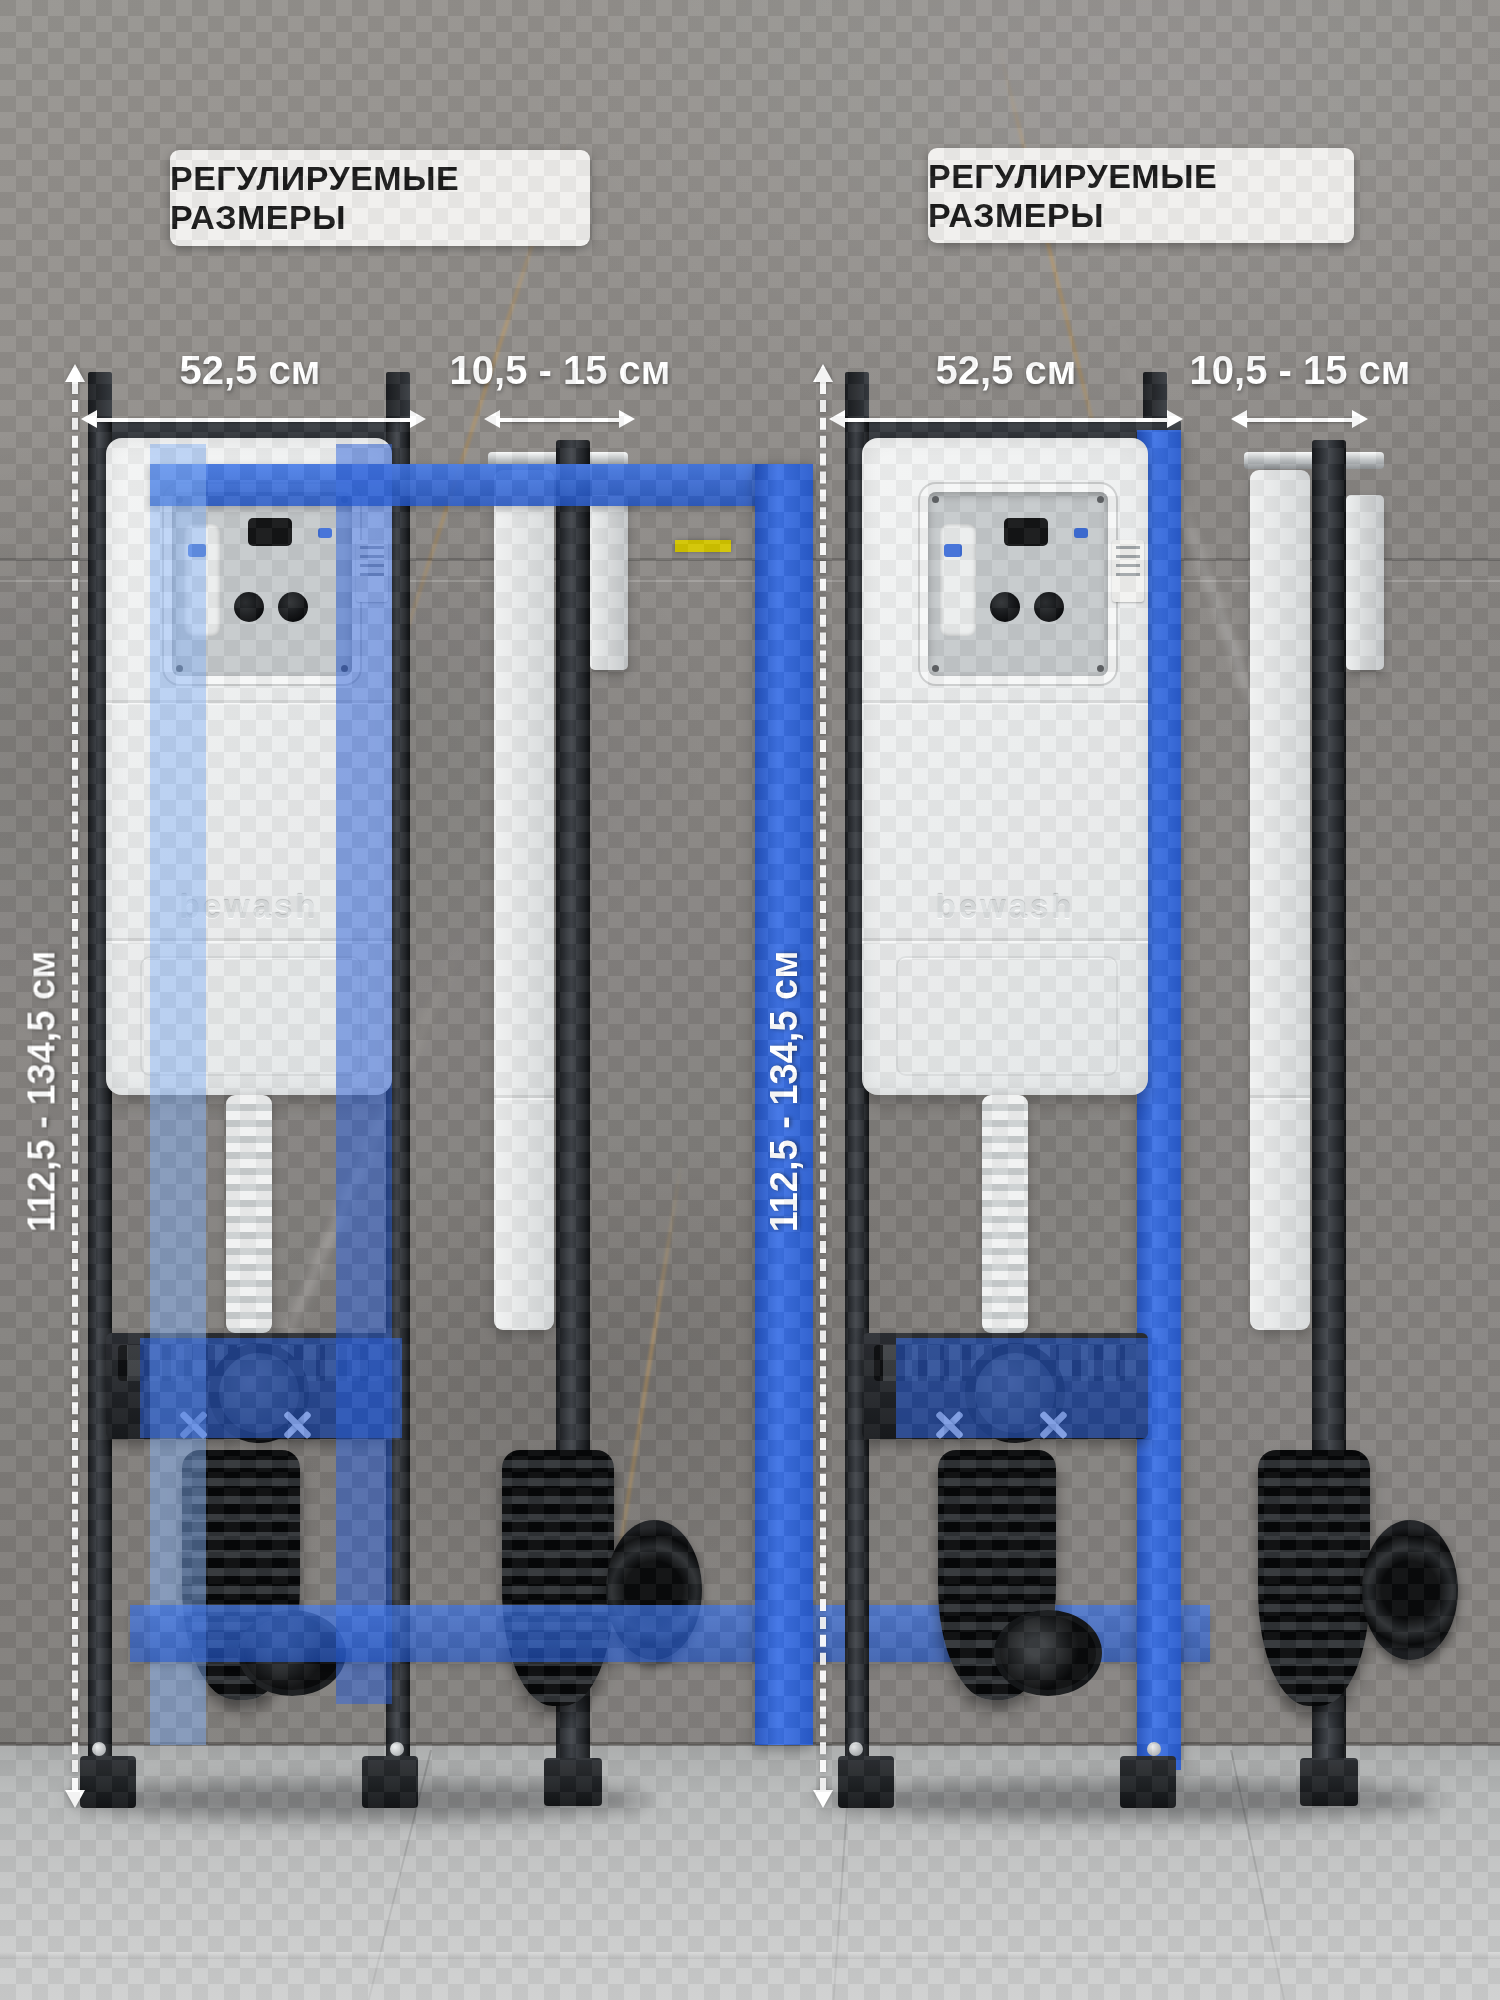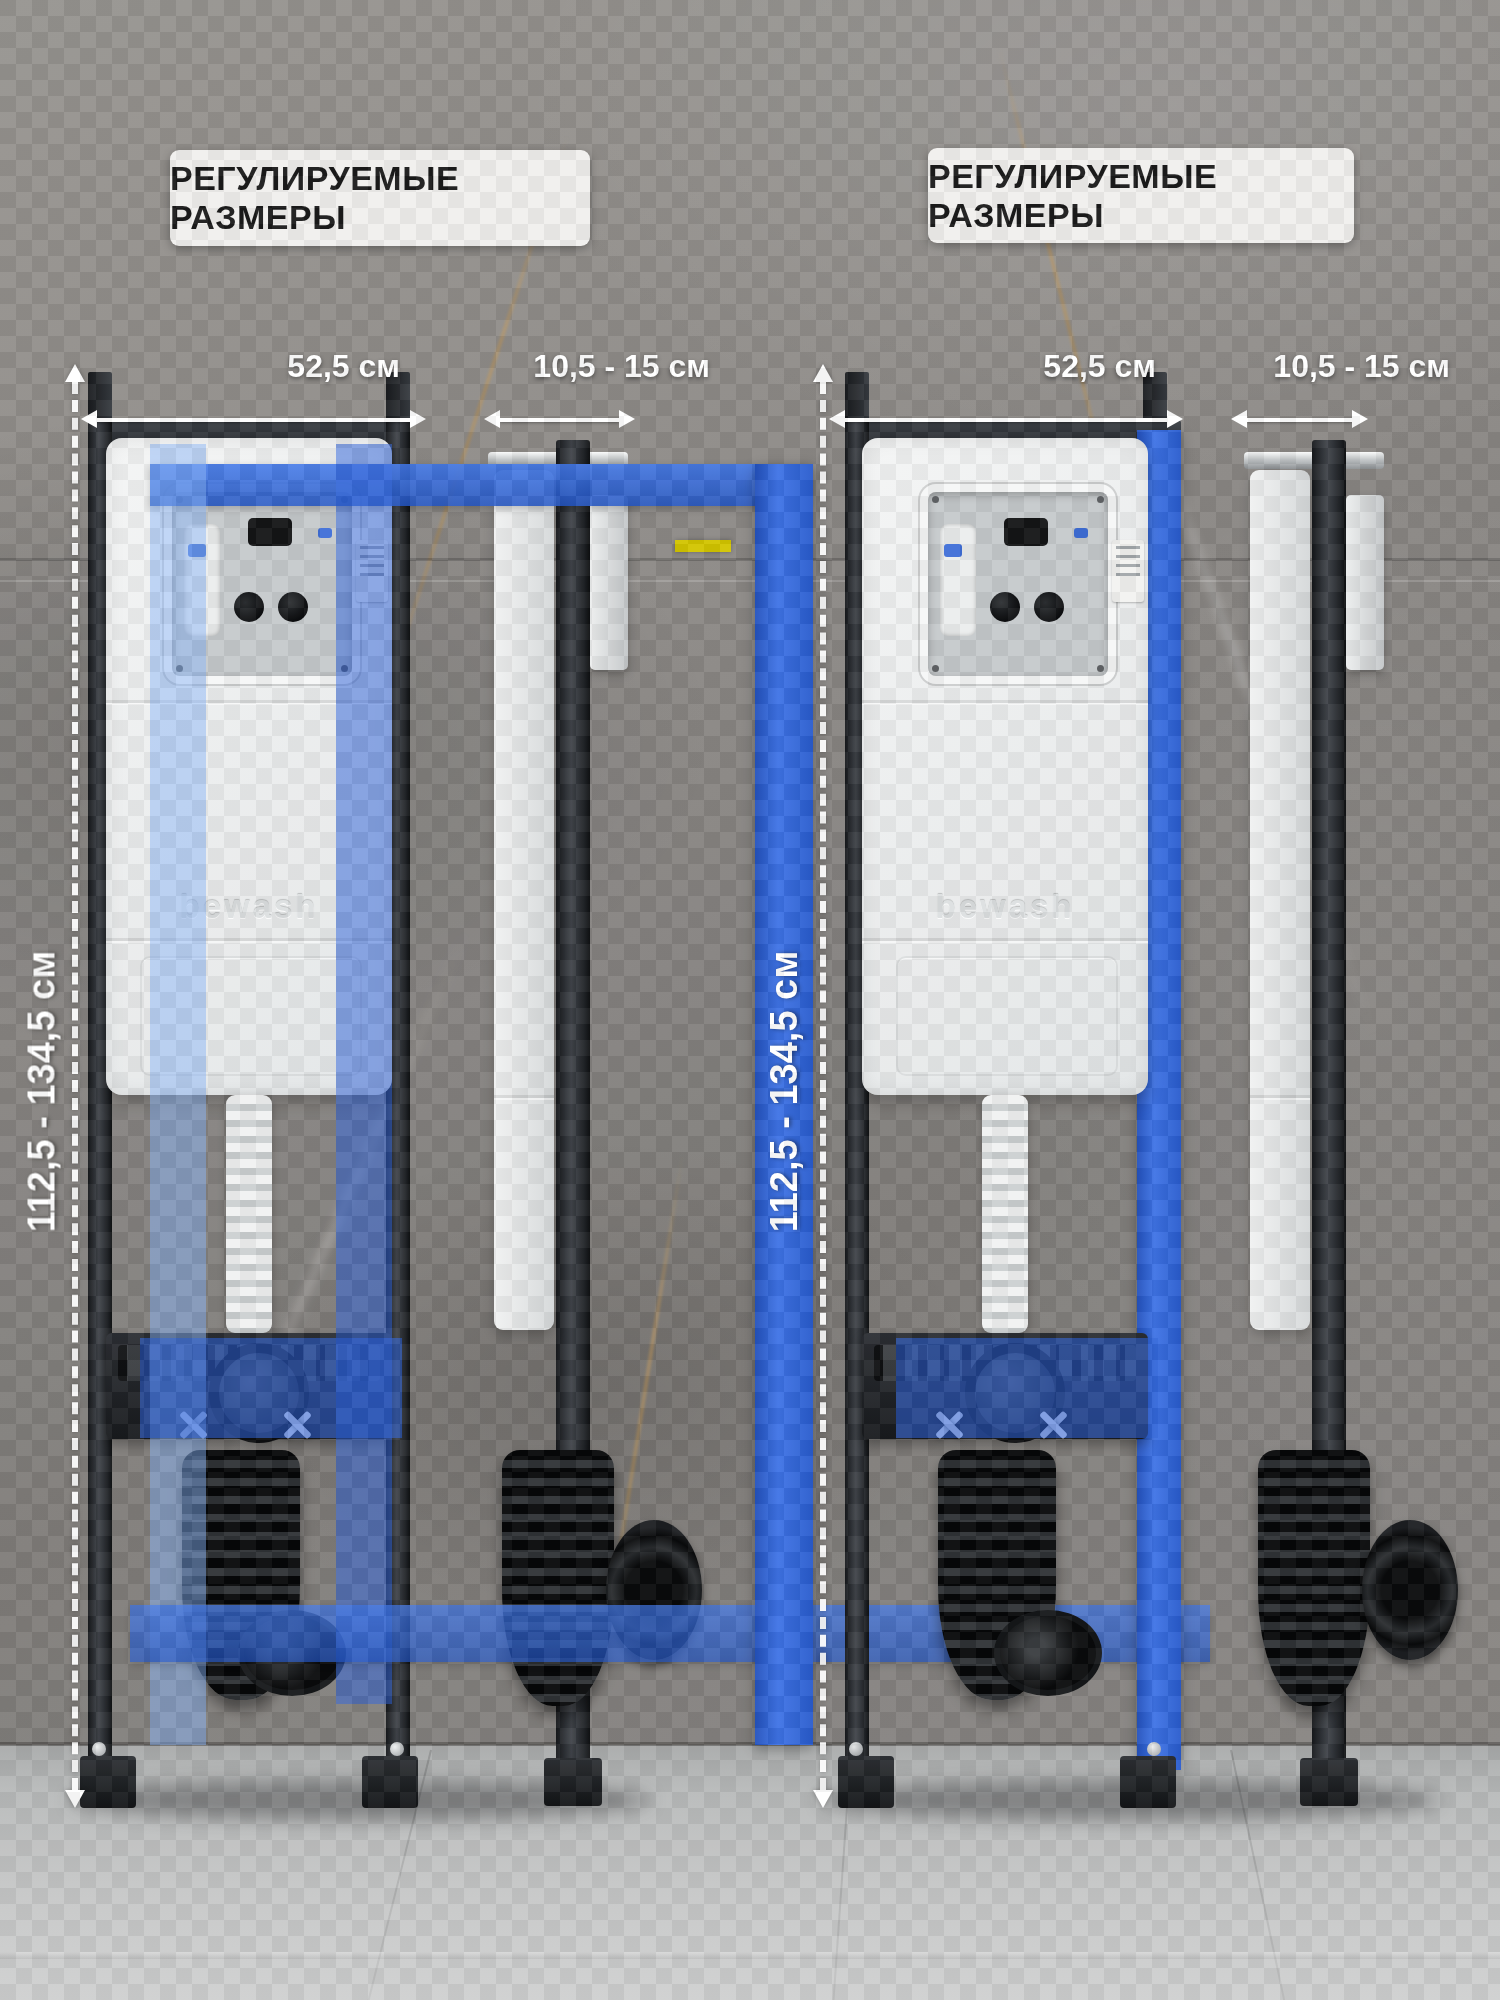--- a/index.html
+++ b/index.html
@@ -64,21 +64,21 @@
   .chrome{background:linear-gradient(180deg,#fafbfb,#c2c6c8 45%,#8e9295);border-radius:4px;}
   .slab{background:linear-gradient(90deg,#f1f2f2,#d6d9da);border-radius:9px;box-shadow:0 6px 12px rgba(0,0,0,.2);}
   .plate{background:linear-gradient(90deg,#eceeee,#c4c7c9);border-radius:5px;box-shadow:0 4px 8px rgba(0,0,0,.25);}
   
   .bandh{background:linear-gradient(180deg,rgba(66,120,232,.92),rgba(35,86,198,.88));box-shadow:0 3px 8px rgba(0,0,0,.2);}
   .bluebar{background:linear-gradient(90deg,#2452bd,#3f74e6 40%,#2a5ccd);box-shadow:0 4px 12px rgba(0,0,0,.3);}
   .bluesoft{background:rgba(133,178,245,.5);}
   .bluesoft2{background:rgba(47,99,215,.55);}
   .blueover{background:rgba(47,99,215,.6);}
   
-  .dimtext{font-weight:700;font-size:32px;color:#fff;text-align:right;
+  .dimtext{font-weight:700;font-size:40px;color:#fff;text-align:center;
     text-shadow:0 2px 4px rgba(0,0,0,.45);white-space:nowrap;}
   .vlabel{font-weight:700;font-size:38px;color:#fff;white-space:nowrap;text-align:center;
     text-shadow:0 2px 4px rgba(0,0,0,.45);}
   .harrow{height:4px;background:#fff;box-shadow:0 1px 3px rgba(0,0,0,.35);}
   .hd{position:absolute;width:0;height:0;border:9px solid transparent;}
   .hd.l{left:-16px;top:-8px;border-right:16px solid #fff;border-left:0;}
   .hd.r{right:-16px;top:-8px;border-left:16px solid #fff;border-right:0;}
   .vline{width:0;border-left:6px dashed rgba(255,255,255,.94);filter:drop-shadow(0 0 2px rgba(0,0,0,.3));}
   .vd{position:absolute;width:0;height:0;border:10px solid transparent;left:-13px;}
   .vd.up{top:-18px;border-bottom:18px solid #fff;border-top:0;}

